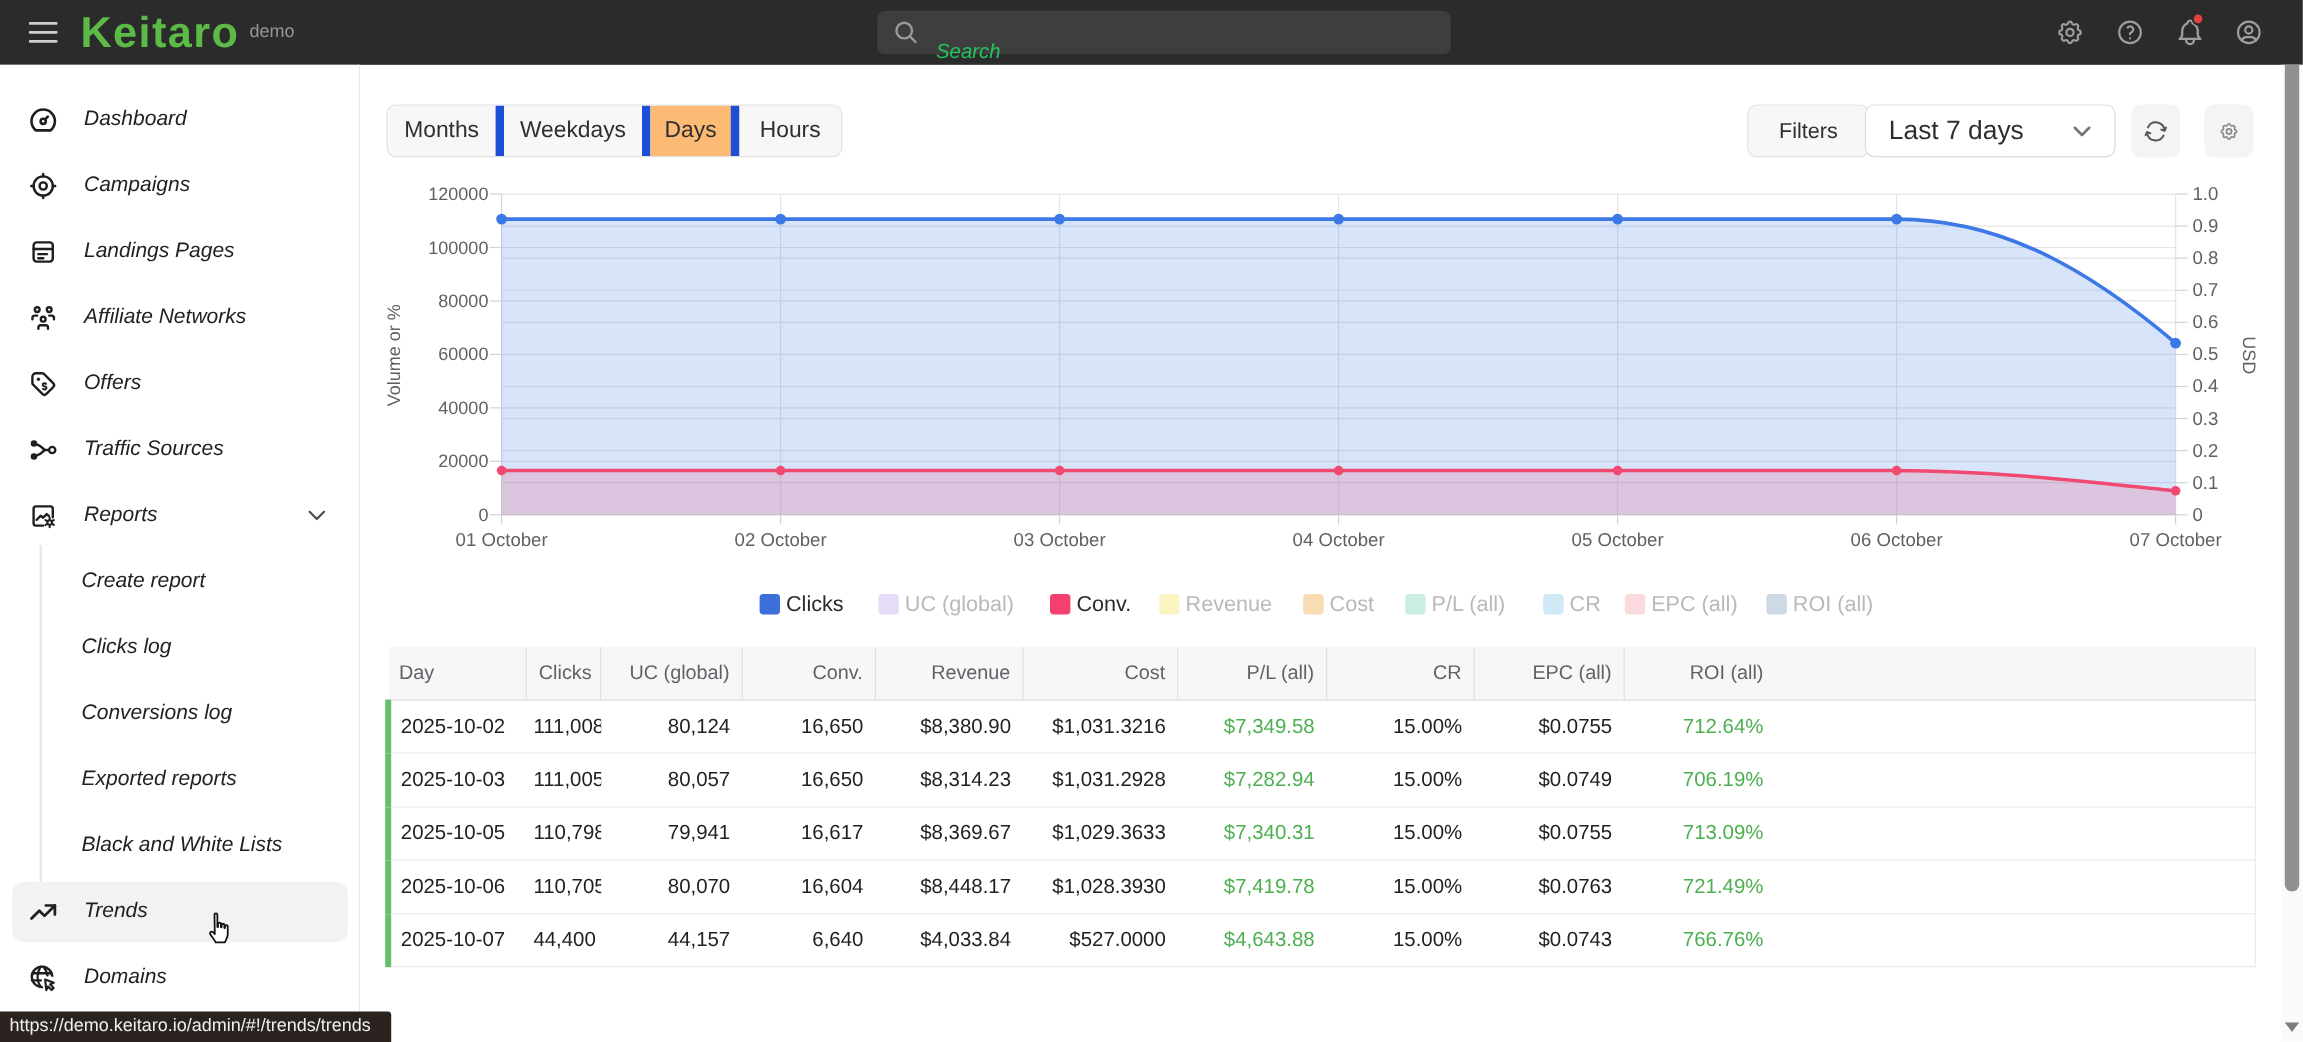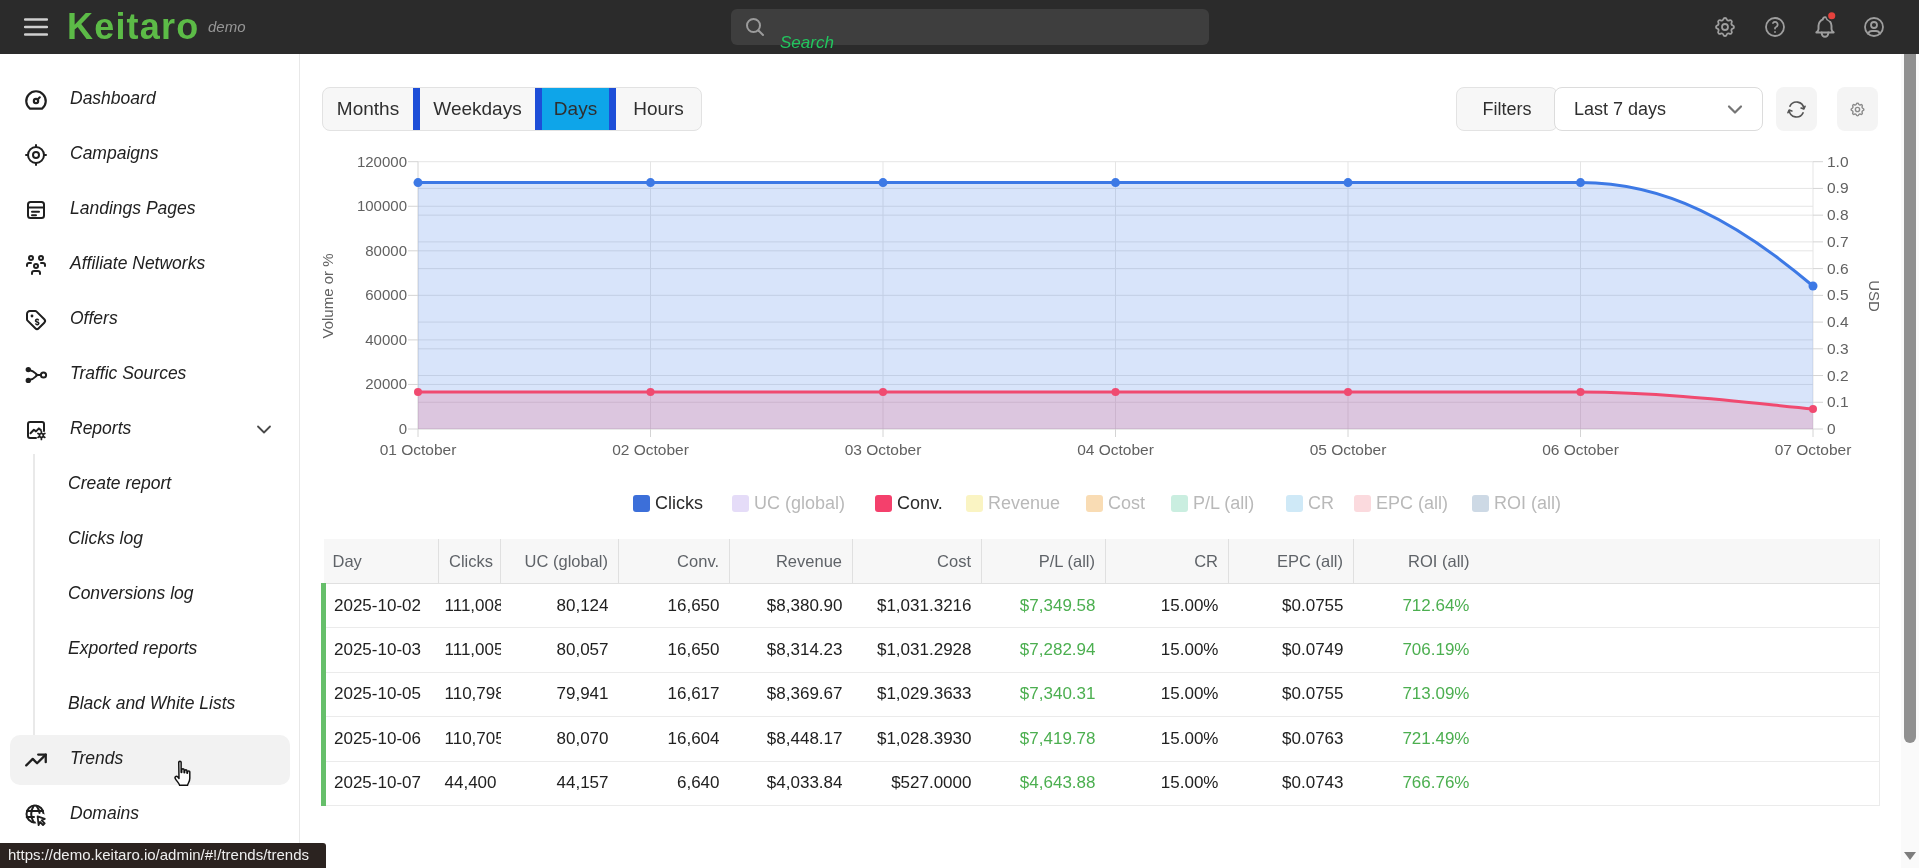--- a/index.html
+++ b/index.html
@@ -3,45 +3,45 @@
 <meta charset="utf-8">
 <style>
   * { margin:0; padding:0; box-sizing:border-box; }
   html,body { width:1919px; height:868px; overflow:hidden; background:#fff;
     font-family:"Liberation Sans", sans-serif; }
   .abs { position:absolute; }
 
   
   #topbar { position:absolute; left:0; top:0; width:1919px; height:54px; background:#2b2b2b; }
   #logo { position:absolute; left:67px; top:6px; font-size:36px; font-weight:bold; color:#5cbb47; letter-spacing:1.2px; }
-  #demo { position:absolute; left:208px; top:18px; font-size:15px; color:#969696;font-style:italic; }
+  #demo { position:absolute; left:208px; top:18px; font-size:15px; color:#969696; }
   #search { position:absolute; left:731px; top:9px; width:478px; height:36px; background:#3e3e3e; border-radius:6px; }
   #search .ph { position:absolute; left:49px; top:24px; font-size:17px; color:#22c55e;font-style:italic; }
 
   
   #sidebar { position:absolute; left:0; top:54px; width:300px; height:814px; background:#fff; border-right:1px solid #e8e8e8; }
   .mitem { position:absolute; left:70px; font-size:17.5px; color:#212121; white-space:nowrap;font-style:italic; }
   .micon { position:absolute; left:24px; width:24px; height:24px; }
   #subline { position:absolute; left:33px; top:400px; width:2px; height:330px; background:#e9e9e9; }
   #trendsel { position:absolute; left:10px; top:681px; width:280px; height:50px; background:#f2f2f2; border-radius:10px; }
 
   
   #statusbar { position:absolute; left:0; top:843px; width:326px; height:43px; background:#2b2320; border-top-right-radius:3px; }
   #statusbar span { position:absolute; left:8px; top:3px; font-size:15px; color:#efefef; }
 
   
   #tabs { position:absolute; left:322px; top:87px; height:44px; display:flex; background:#f7f7f7; border:1px solid #e2e2e2; border-radius:8px; overflow:hidden; }
   #tabs .tab { font-size:19px; color:#2f2f2f; display:flex; align-items:center; justify-content:center; border-right:7px solid #1d4ed8; }
   #tabs .tab:last-child { border-right:none; }
-  #tabs .sel { background:#0ea5e9; }
+  #tabs .sel { background:#fdba74; }
 
   
   .btn { position:absolute; top:87px; height:44px; border-radius:8px; font-size:18px; color:#2f2f2f; display:flex; align-items:center; justify-content:center; }
   #filtersbtn { left:1456px; width:102px; background:#f7f7f7; border:1px solid #e3e3e3; }
-  #selectbox { left:1554px; width:209px; background:#fff; border:1px solid #dcdcdc; font-size:18px; justify-content:flex-start; padding-left:19px; }
+  #selectbox { left:1554px; width:209px; background:#fff; border:1px solid #dcdcdc; font-size:22px; justify-content:flex-start; padding-left:19px; }
   #refreshbtn { left:1776px; width:41px; background:#f4f4f4; }
   #gearbtn { left:1837px; width:41px; background:#f4f4f4; }
 
   
   #legend { position:absolute; left:0; top:493px; width:1919px; height:20px; }
   .litem { position:absolute; top:0; display:flex; align-items:center; gap:5px; font-size:18px; color:#b9b9b9; white-space:nowrap; }
   .litem.on { color:#2b2b2b; }
   .lsq { width:17px; height:17px; border-radius:3px; }
 
   

